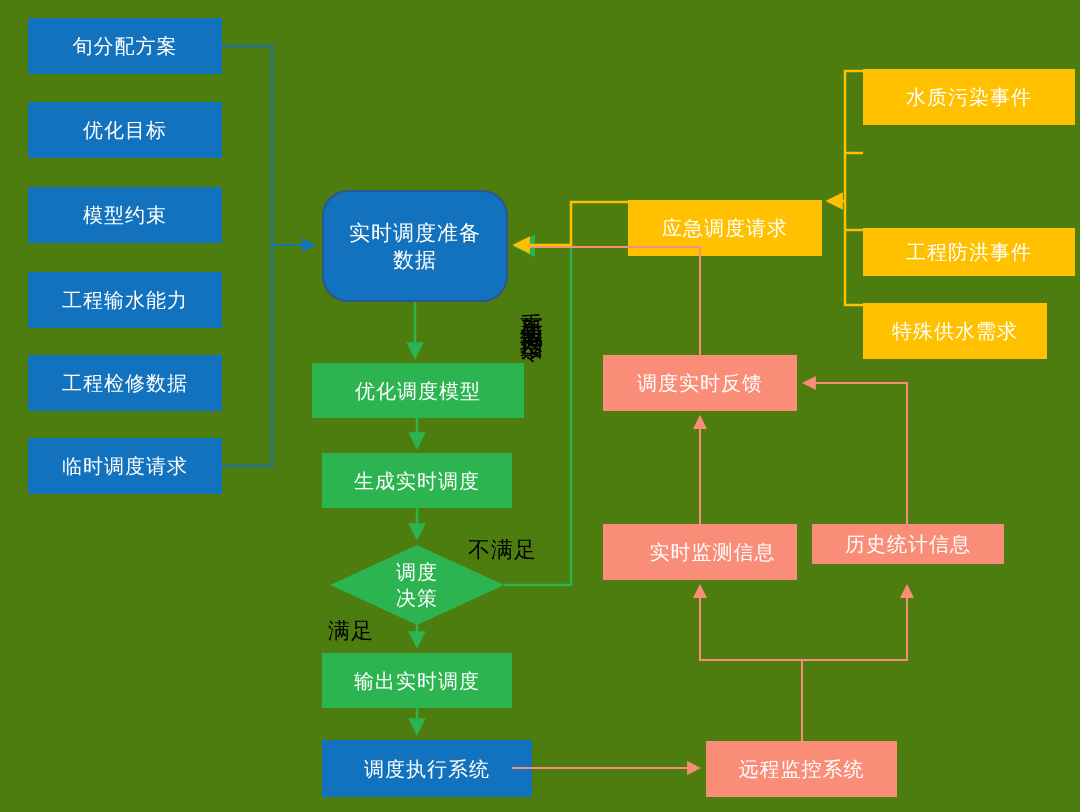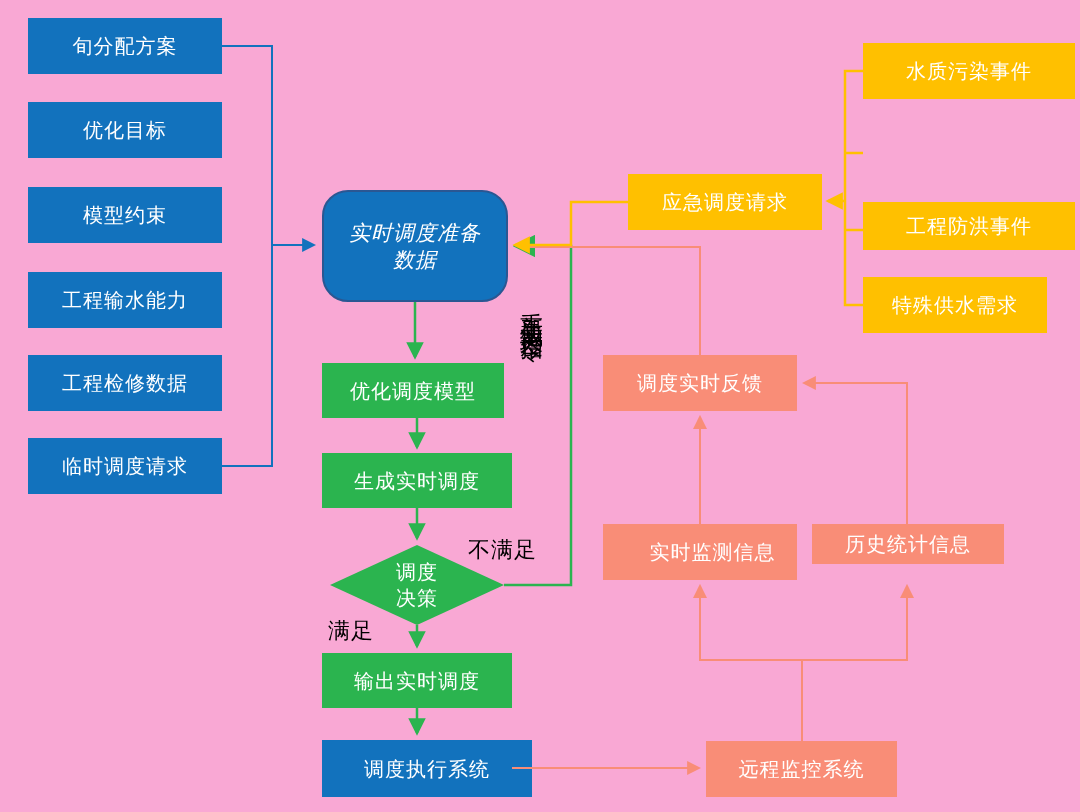--- a/index.html
+++ b/index.html
@@ -1,47 +1,47 @@
 <!DOCTYPE html>
 <html><head>
 <meta charset="utf-8">
 <style>
   html,body{margin:0;padding:0;background:#fff;}
-  .stage{position:relative;width:1080px;height:812px;background:#f9a8d4;
+  .stage{position:relative;width:1080px;height:812px;background:#4d7c0f;
          font-family:"Liberation Sans",sans-serif;overflow:hidden;}
   .box{position:absolute;display:flex;flex-direction:column;align-items:center;justify-content:center;
        text-align:center;color:#fff;font-size:20px;font-weight:500;letter-spacing:1px;line-height:1.3;
        box-sizing:border-box;}
   .blue{background:#1272BD;}
   .green{background:#2BB44F;}
-  .yellow{background:#FFC000;}
+  .yellow{background:#FFC000;margin-top:26px;}
   .salmon{background:#F98D77;}
   .rounded{border-radius:26px;border:2px solid #2A5793;font-size:21px;}
   .diamond{clip-path:polygon(50% 0,100% 50%,50% 100%,0 50%);}
   .lbl{position:absolute;color:#000;font-size:22px;font-weight:500;letter-spacing:1px;}
   .vert{writing-mode:vertical-rl;text-orientation:upright;font-size:23px;letter-spacing:4px;line-height:1;}
   svg.wires{position:absolute;left:0;top:0;pointer-events:none;}
 </style>
 </head>
 <body>
 
 <div class="stage">
 
   <div class="box blue" style="left:28px;top:18px;width:194px;height:56px;">旬分配方案</div>
   <div class="box blue" style="left:28px;top:187px;width:194px;height:56px;">模型约束</div>
   <div class="box blue" style="left:28px;top:102px;width:194px;height:56px;">优化目标</div>
   <div class="box blue" style="left:28px;top:272px;width:194px;height:56px;">工程输水能力</div>
   <div class="box blue" style="left:28px;top:355px;width:194px;height:56px;">工程检修数据</div>
   <div class="box blue" style="left:28px;top:438px;width:194px;height:56px;">临时调度请求</div>
 
-  <div class="box blue rounded" style="left:322px;top:190px;width:186px;height:112px;font-style:italic;">
+  <div class="box blue rounded" style="left:322px;top:190px;width:186px;height:112px;">
     <span>实时调度准备</span>
     <span>数据</span>
   </div>
-  <div class="box green" style="left:322px;top:363px;width:182px;height:55px;">优化调度模型</div>
+  <div class="box green" style="left:312px;top:363px;width:212px;height:55px;">优化调度模型</div>
   <div class="box green" style="left:322px;top:453px;width:190px;height:55px;">生成实时调度</div>
   <div class="box green diamond" style="left:330px;top:545px;width:174px;height:80px;">
     <span>调度</span>
     <span>决策</span>
   </div>
   <div class="box green" style="left:322px;top:653px;width:190px;height:55px;">输出实时调度</div>
   <div class="box blue" style="left:322px;top:740px;width:210px;height:57px;">调度执行系统</div>
 
   <div class="box yellow" style="left:628px;top:174px;width:194px;height:56px;">应急调度请求</div>
   <div class="box yellow" style="left:863px;top:43px;width:212px;height:56px;">水质污染事件</div>

